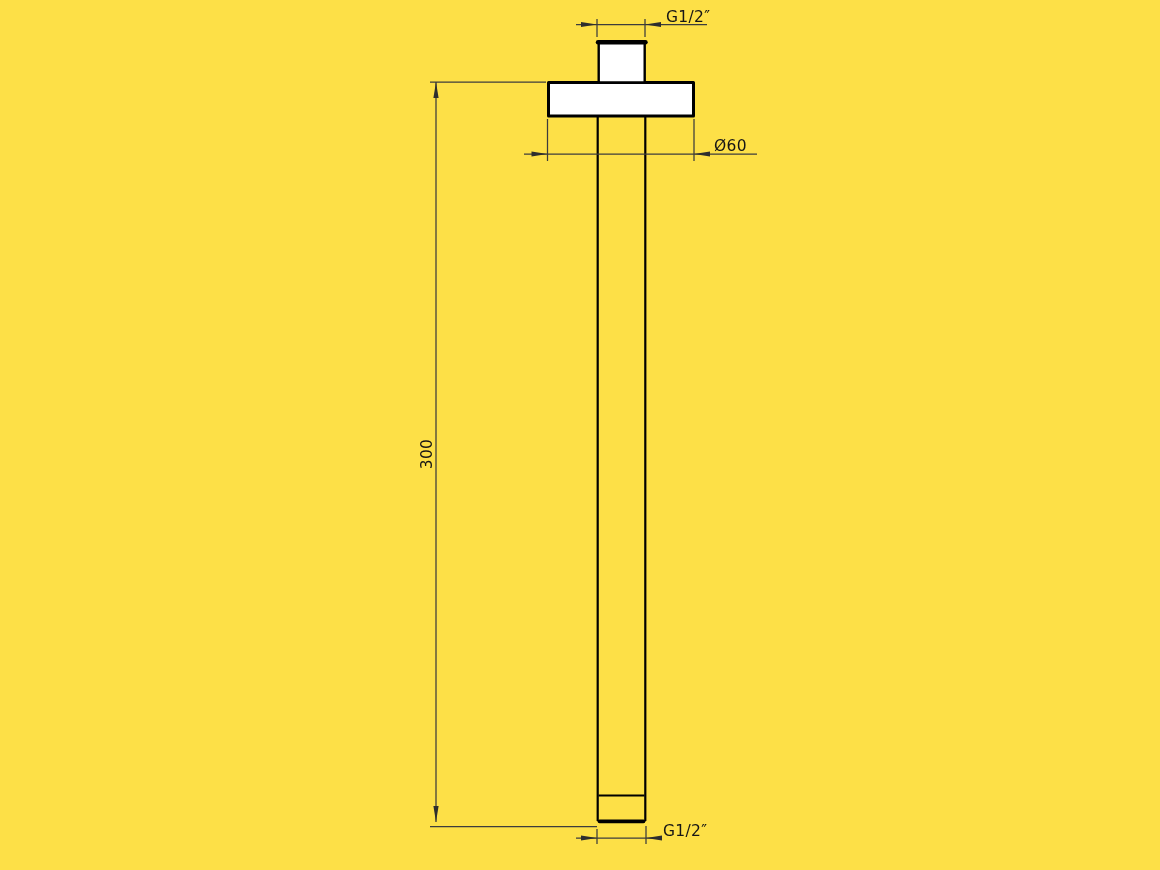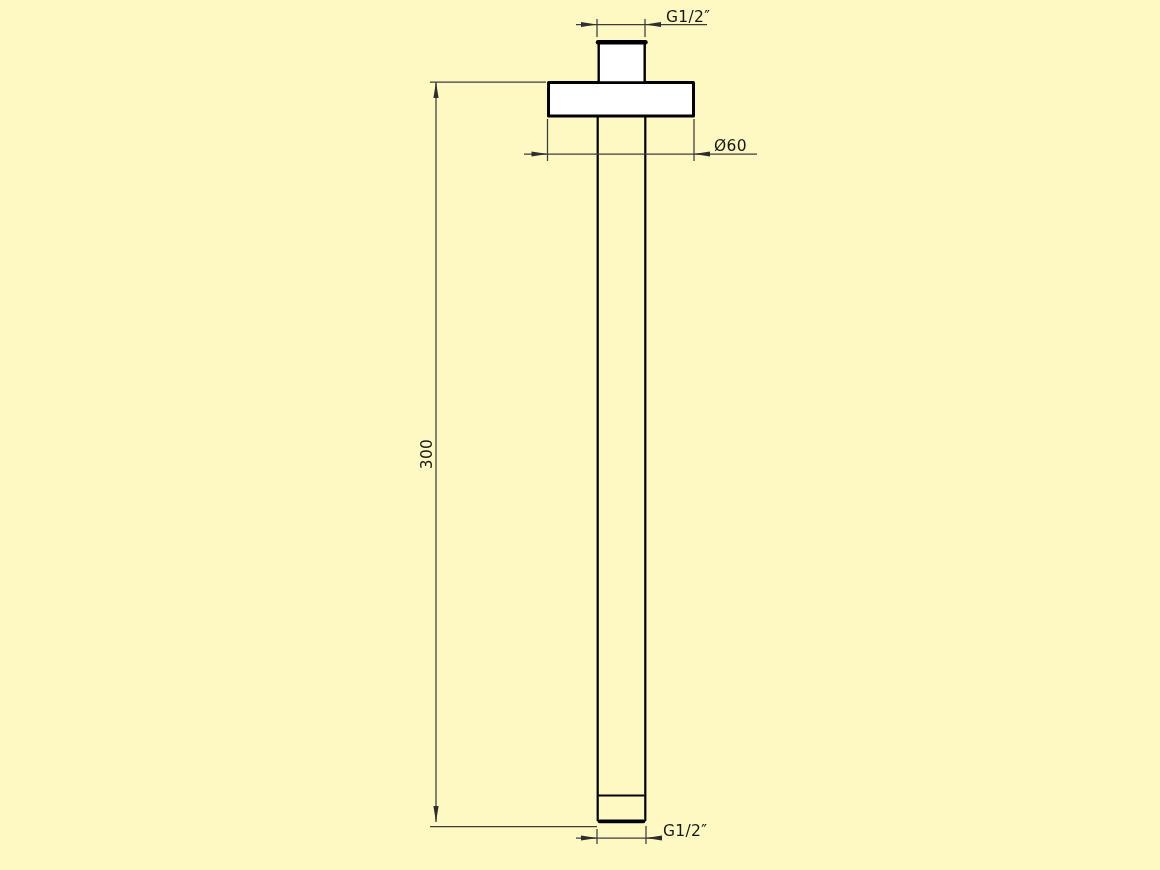--- a/index.html
+++ b/index.html
@@ -7,21 +7,21 @@
     padding: 0;
     width: 1160px;
     height: 870px;
     background: #ffffff;
     overflow: hidden;
   }
   .stage {
     position: relative;
     width: 1160px;
     height: 870px;
-    background: #fef9c3;
+    background: #fde047;
   }
   svg { display: block; }
   .obj {
     stroke: #000000;
     fill: none;
     stroke-linejoin: round;
   }
   .obj-fill {
     stroke: #000000;
     fill: #ffffff;

